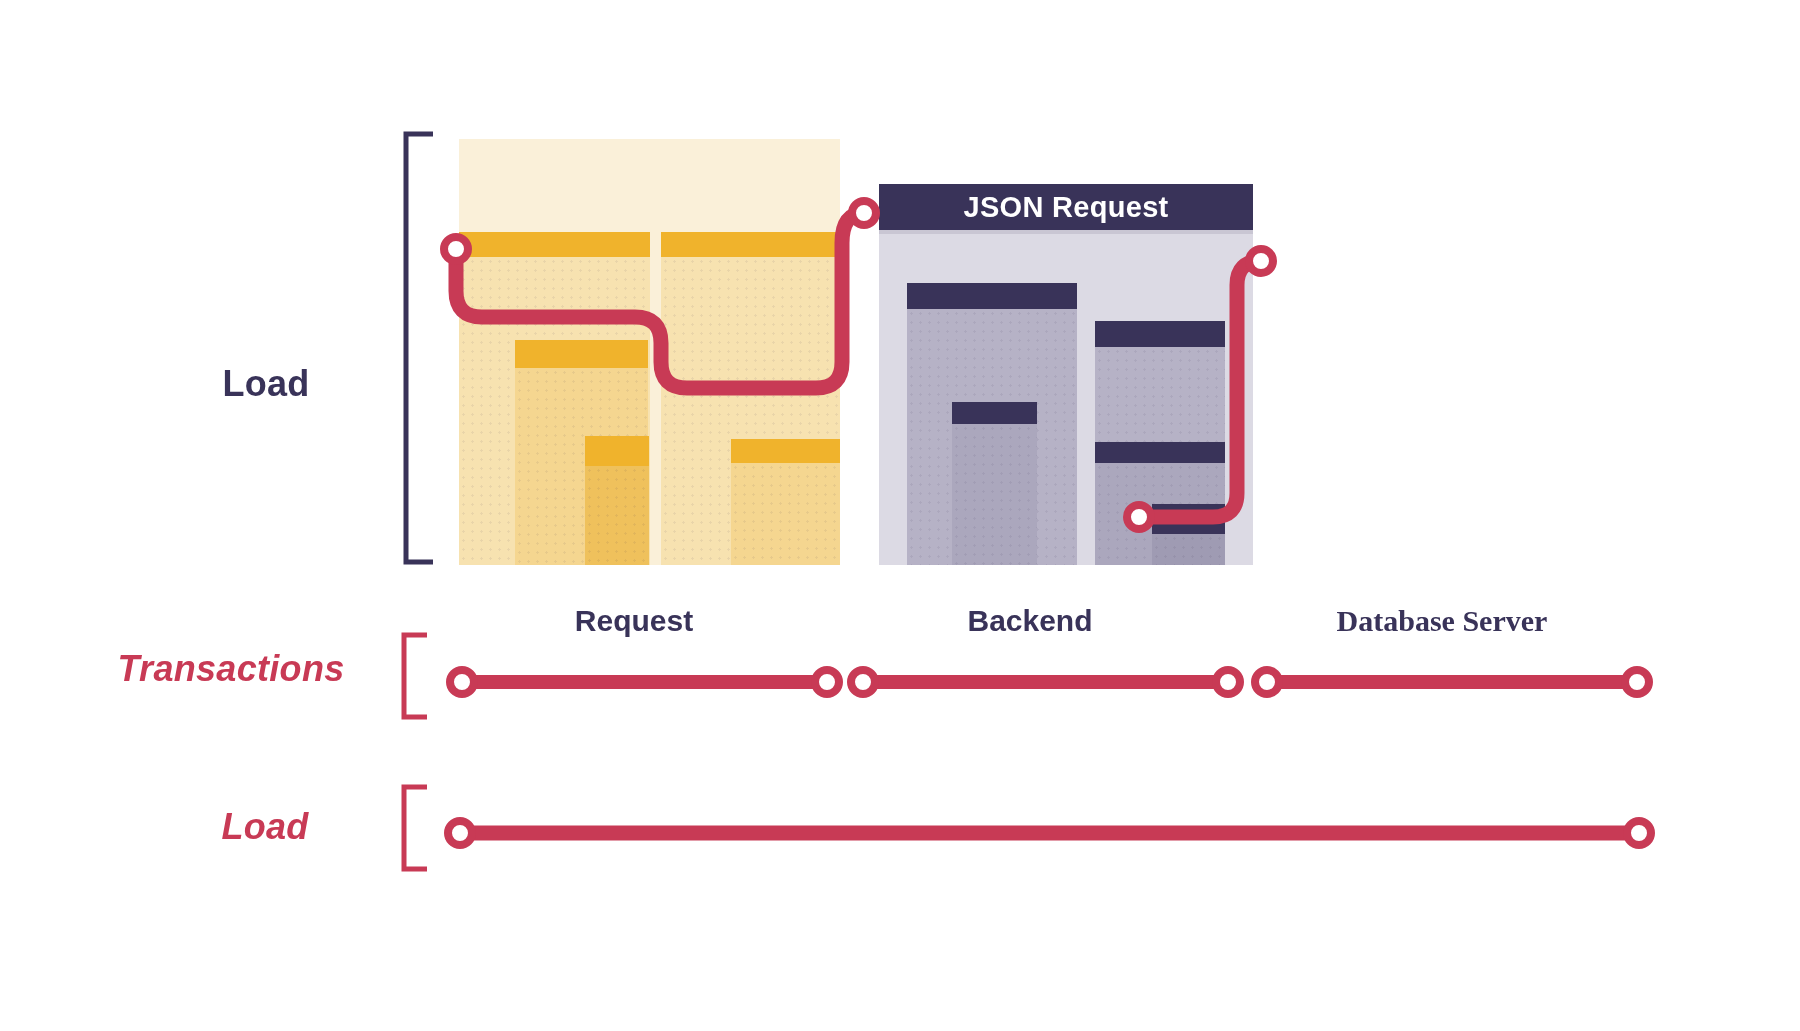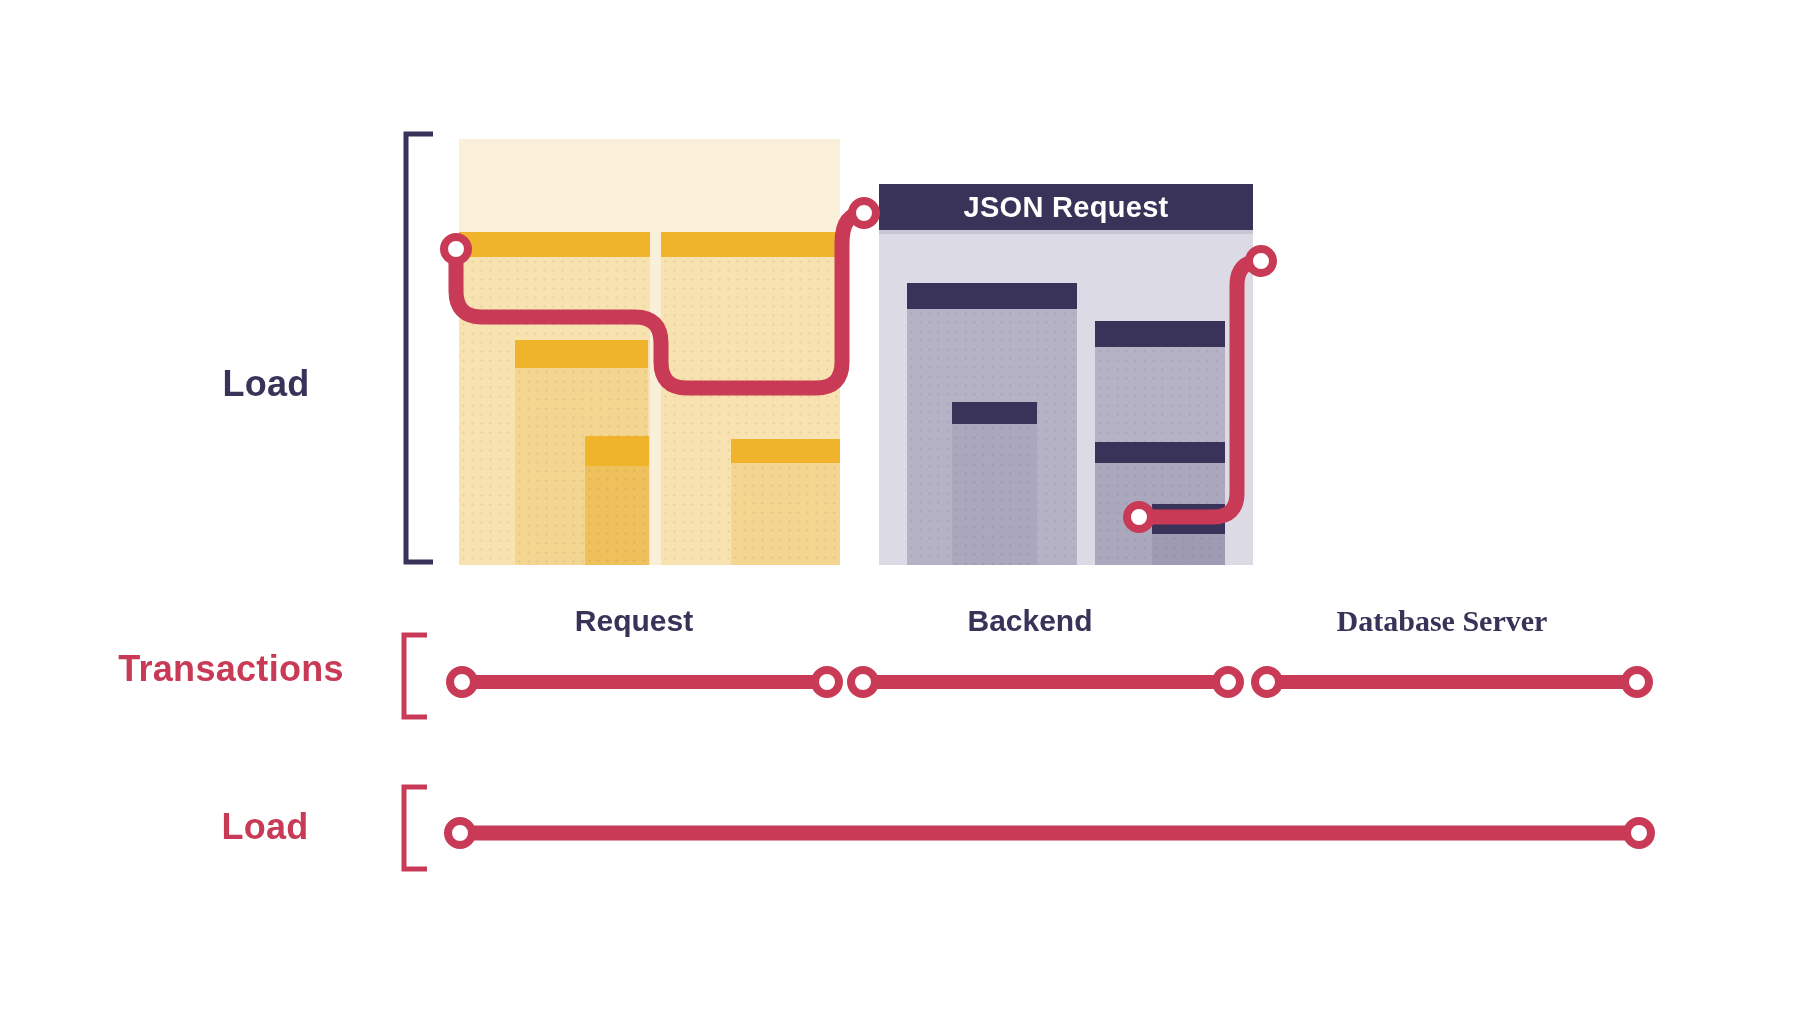--- a/index.html
+++ b/index.html
@@ -11,21 +11,21 @@
   }
   .stage{
     position:relative; width:1800px; height:1031px; overflow:hidden; background:#ffffff;
     font-family:"Liberation Sans","DejaVu Sans",sans-serif;
   }
   .side-label{
     position:absolute; transform:translate(-50%,-50%);
     font-weight:bold; font-size:36px; letter-spacing:.3px; white-space:nowrap;
   }
   .side-label.navy{color:var(--c-navy);}
-  .side-label.red{color:var(--c-red);}
+  .side-label.red{color:var(--c-red);font-style:italic;}
   .service-label{
     position:absolute; transform:translateX(-50%); top:604px;
     font-weight:bold; font-size:30px; color:var(--c-navy); white-space:nowrap;
   }
   .col{position:absolute;}
   .col-bg{position:absolute; left:0; top:0; right:0; bottom:0;}
   .col-hdr{
     position:absolute; left:0; top:0; right:0; height:46px;
     display:flex; align-items:center; justify-content:center;
     font-weight:bold; font-size:29px; letter-spacing:.3px;

